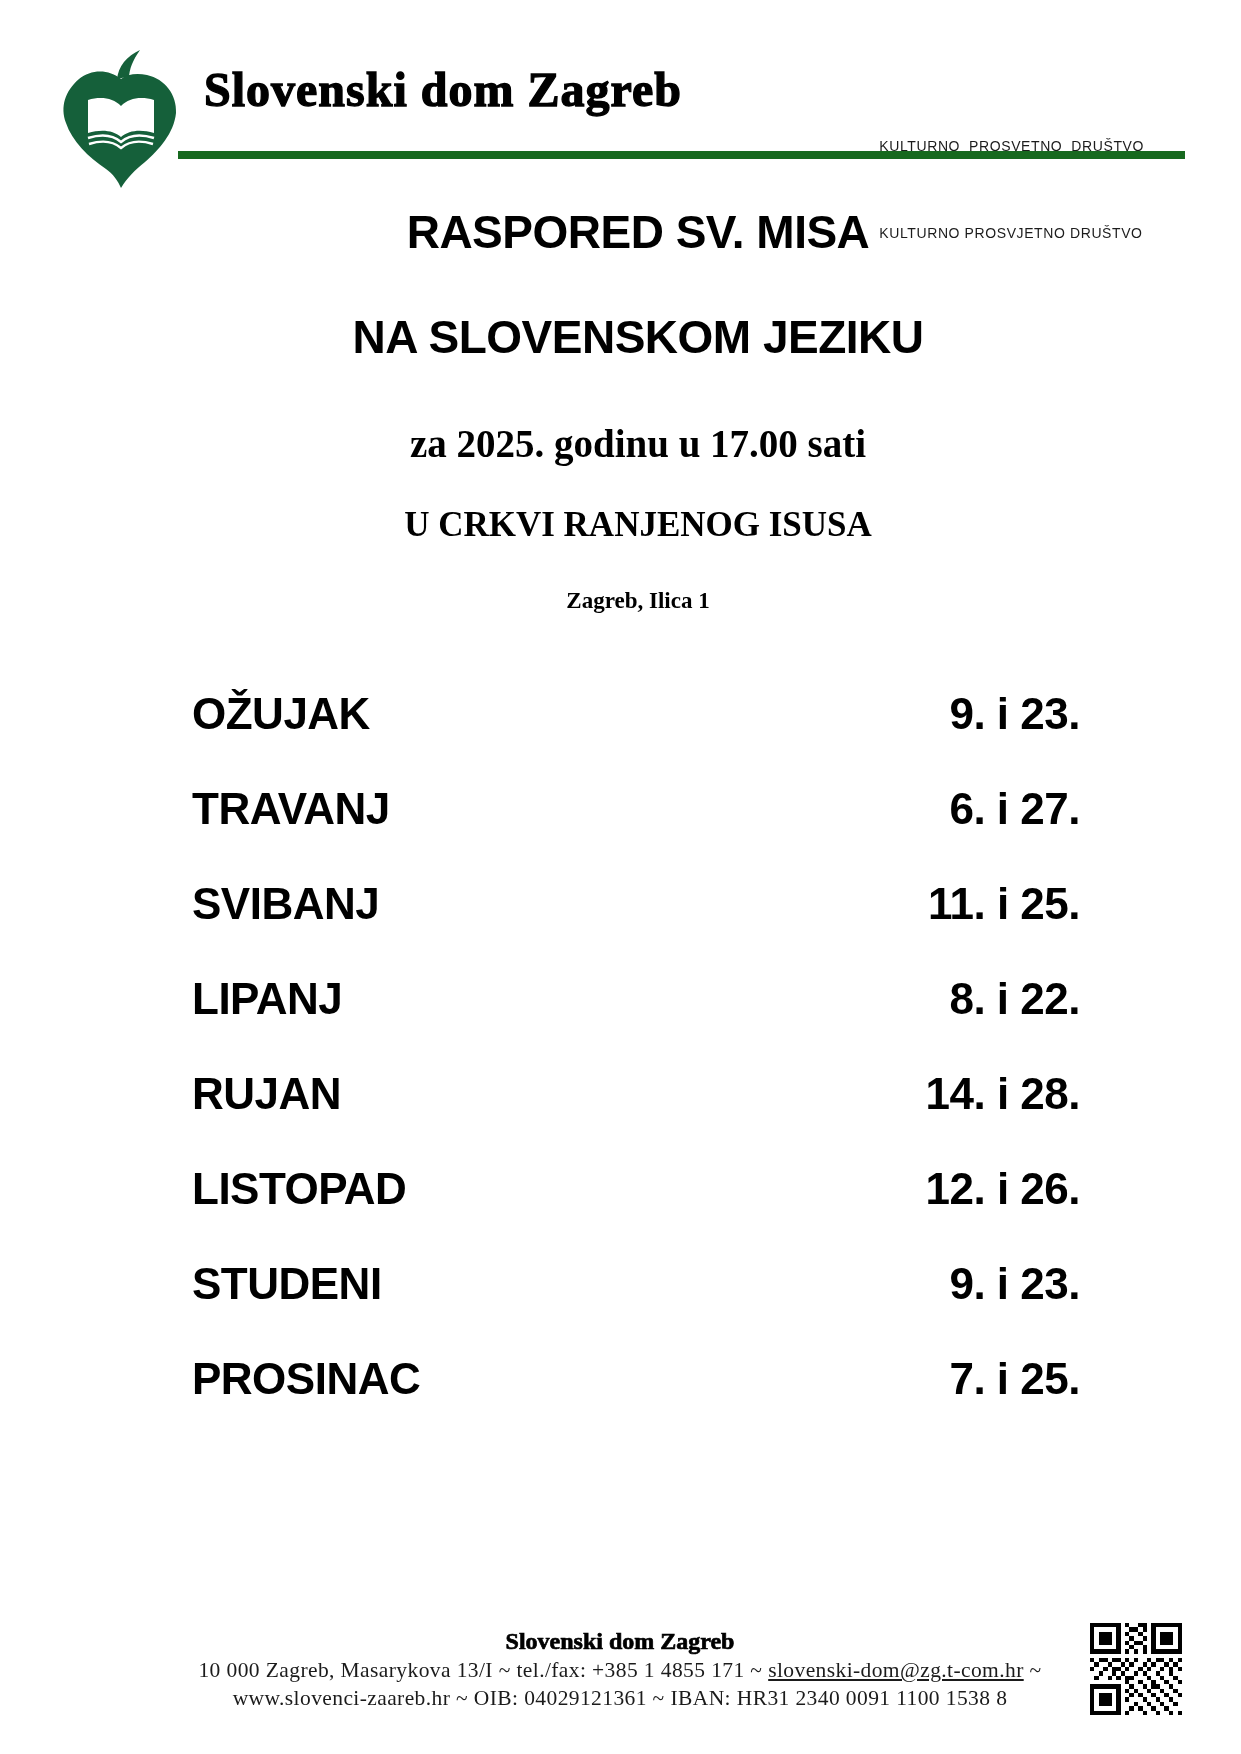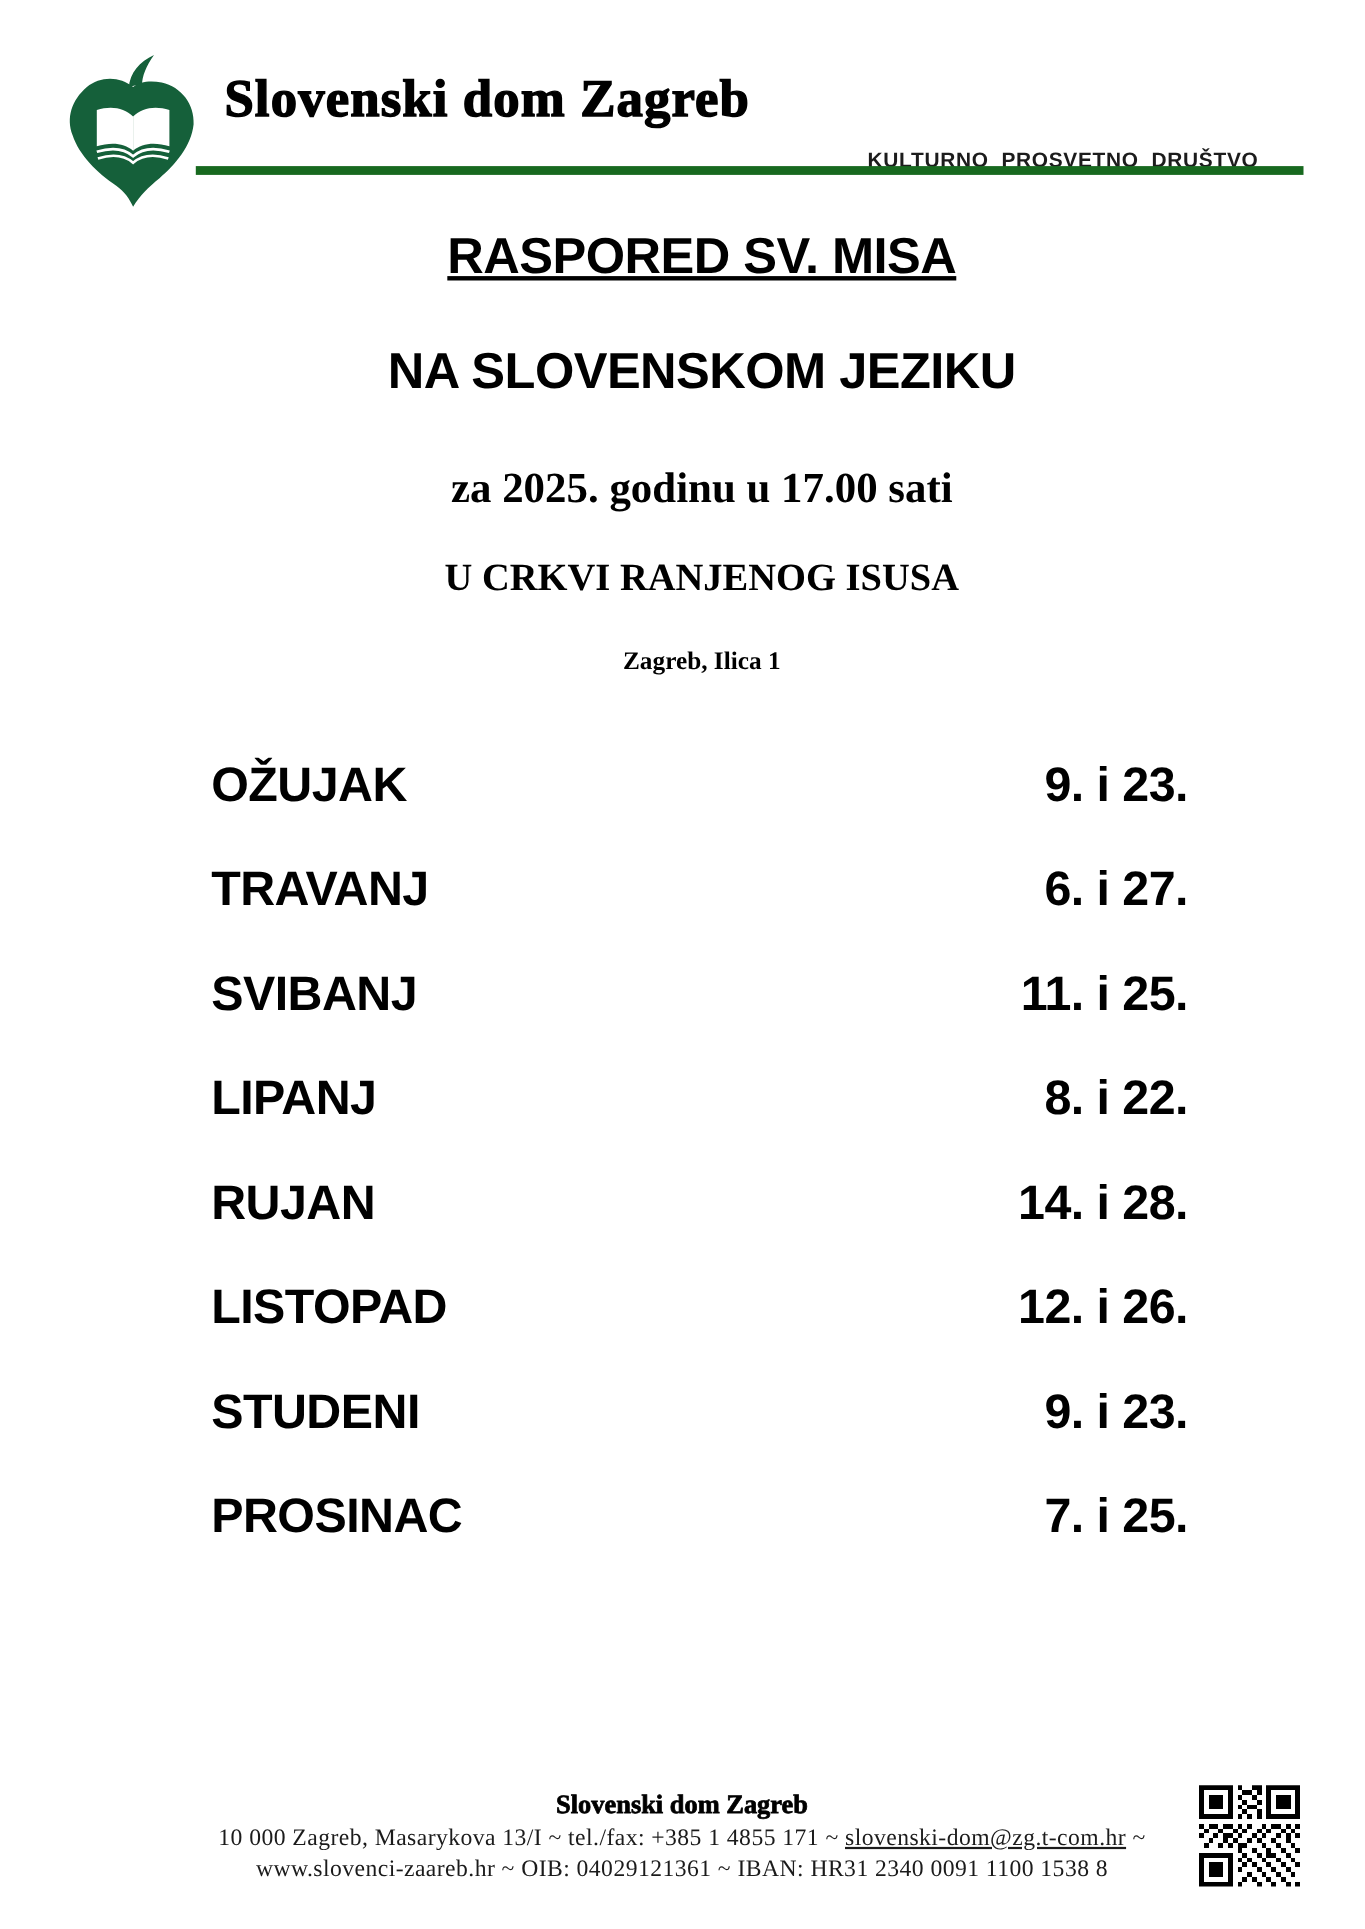--- a/index.html
+++ b/index.html
@@ -16,21 +16,21 @@
   .org-name{
     position:absolute;left:204px;top:62px;
     font-family:"Liberation Serif",serif;
     font-weight:700;font-size:48px;letter-spacing:1px;
     -webkit-text-stroke:1.3px #000;
     white-space:nowrap;
   }
   .org-type{
     position:absolute;right:97px;top:74px;
     font-family:"Liberation Sans",sans-serif;
-    font-weight:700;font-size:19px;line-height:29px;
+    font-weight:400;font-size:14px;line-height:29px;
     letter-spacing:0.6px;color:#1c1c1c;
     text-align:left;white-space:pre;
   }
   .rule{position:absolute;left:178px;top:151px;width:1007px;height:8px;}
   
   .titles{position:absolute;left:36px;width:1204px;text-align:center;white-space:nowrap;}
   .t-sans{
     font-family:"Liberation Sans",sans-serif;font-weight:700;
     letter-spacing:-0.5px;
   }
@@ -86,25 +86,26 @@
       <path fill="#ffffff" d="M66,58 C74,50 86,48 99,52 L99,85 C86,81 74,82 66,89 Z"></path>
       <path fill="none" stroke="#ffffff" stroke-width="2.4" d="M33,90 C46,86 58,87 66,94 C74,87 86,86 99,90"></path>
       <path fill="none" stroke="#ffffff" stroke-width="2.4" d="M34,96 C47,92 58,93 66,100 C74,93 85,92 98,96"></path>
     </svg>
   </div>
 
   <div class="org-name">Slovenski dom Zagreb</div>
 
   <div class="org-type">
     <div>KULTURNO  PROSVETNO  DRUŠTVO</div>
+    <div>KULTURNO PROSVJETNO DRUŠTVO</div>
   </div>
 
   <div class="rule" style="background:#17691f;"></div>
 
-  <div class="titles t-sans t1" style="position: absolute; text-decoration: underline;">RASPORED SV. MISA</div>
+  <div class="titles t-sans t1" style="position: absolute;">RASPORED SV. MISA</div>
   <div class="titles t-sans t2" style="position: absolute;">NA SLOVENSKOM JEZIKU</div>
   <div class="titles t-serif t3" style="position: absolute;">za 2025. godinu u 17.00 sati</div>
   <div class="titles t-serif t4" style="position: absolute;">U CRKVI RANJENOG ISUSA</div>
   <div class="titles t-serif t5" style="position: absolute;">Zagreb, Ilica 1</div>
 
   <div class="schedule">
     <div class="srow">
       <span>OŽUJAK</span>
       <span>9. i 23.</span>
     </div>

